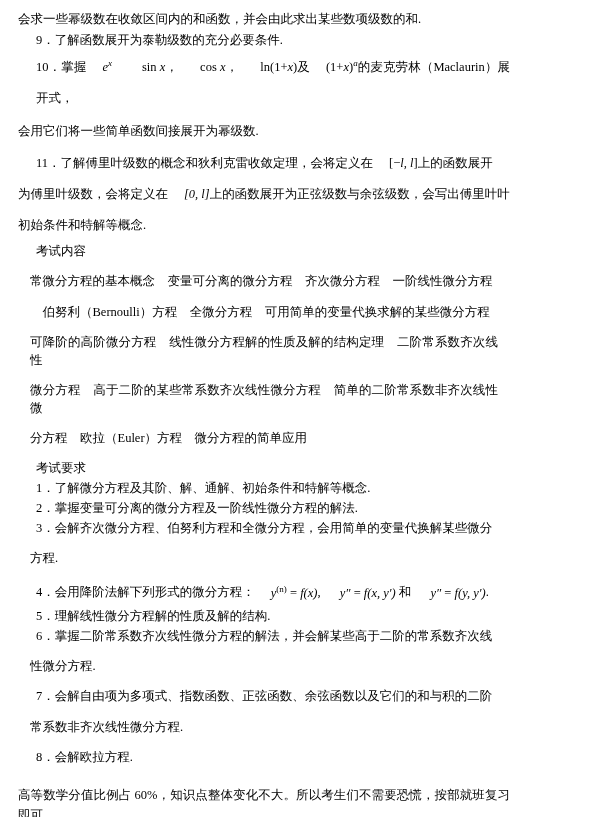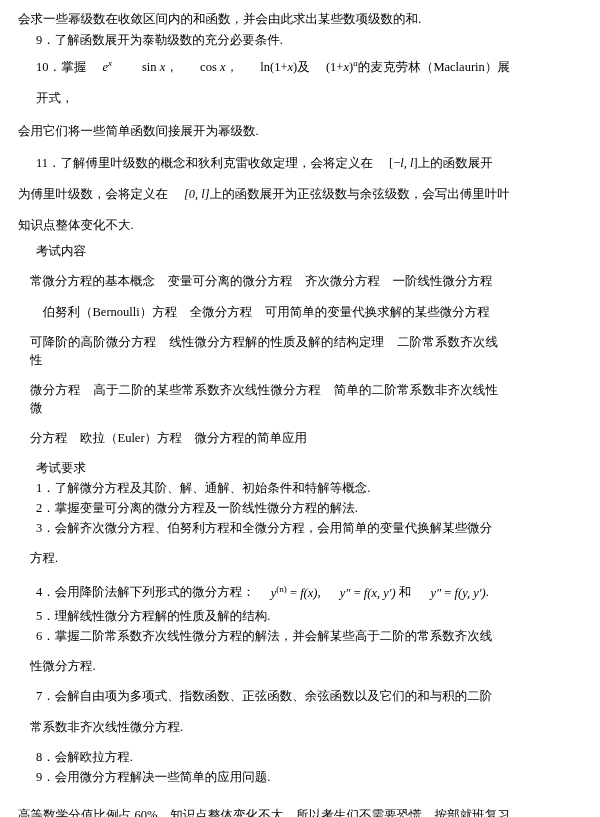--- a/index.html
+++ b/index.html
@@ -115,21 +115,21 @@
   <p class="para tall">会用它们将一些简单函数间接展开为幂级数.</p>
 
   <p class="num-item tall2">
     <span>11．了解傅里叶级数的概念和狄利克雷收敛定理，会将定义在</span><span class="math"><span class="mn">[−</span><span class="mi">l, l</span><span class="mn">]</span></span><span>上的函数展开</span>
   </p>
 
   <p class="para tall2">
     <span>为傅里叶级数，会将定义在</span><span class="math mi">[0, l]</span><span>上的函数展开为正弦级数与余弦级数，会写出傅里叶叶</span>
   </p>
 
-  <p class="para tall2">知识点整体变化不大.</p>
+  <p class="para tall2">初始条件和特解等概念.</p>
 
 
   <p class="sub-label">考试内容</p>
 
   <p class="dense">常微分方程的基本概念　变量可分离的微分方程　齐次微分方程　一阶线性微分方程</p>
   <p class="dense">　伯努利（Bernoulli）方程　全微分方程　可用简单的变量代换求解的某些微分方程</p>
   <p class="dense">可降阶的高阶微分方程　线性微分方程解的性质及解的结构定理　二阶常系数齐次线性</p>
   <p class="dense">微分方程　高于二阶的某些常系数齐次线性微分方程　简单的二阶常系数非齐次线性微</p>
   <p class="dense">分方程　欧拉（Euler）方程　微分方程的简单应用</p>
 
@@ -143,17 +143,16 @@
   <p class="list-line-wide">
     <span>4．会用降阶法解下列形式的微分方程：</span><span class="math"><span class="mi">y</span><sup class="expn">(n)</sup><span class="mn"> = </span><span class="mi">f</span><span class="mi">(x)</span></span><span class="mn">, </span><span class="math"><span class="mi">y″</span><span class="mn"> = </span><span class="mi">f</span><span class="mi">(x, y′)</span></span><span> 和 </span><span class="math"><span class="mi">y″</span><span class="mn"> = </span><span class="mi">f</span><span class="mi">(y, y′)</span></span><span class="mn">.</span>
   </p>
 
   <p class="list-line">5．理解线性微分方程解的性质及解的结构.</p>
   <p class="list-line">6．掌握二阶常系数齐次线性微分方程的解法，并会解某些高于二阶的常系数齐次线</p>
   <p class="dense">性微分方程.</p>
   <p class="list-line">7．会解自由项为多项式、指数函数、正弦函数、余弦函数以及它们的和与积的二阶</p>
   <p class="dense">常系数非齐次线性微分方程.</p>
   <p class="list-line">8．会解欧拉方程.</p>
-  <p class="list-line">9．会用微分方程解决一些简单的应用问题.</p>
 
   <p class="footer">高等数学分值比例占 60%，知识点整体变化不大。所以考生们不需要恐慌，按部就班复习即可。</p>
 
 </div>
 
 </body></html>

